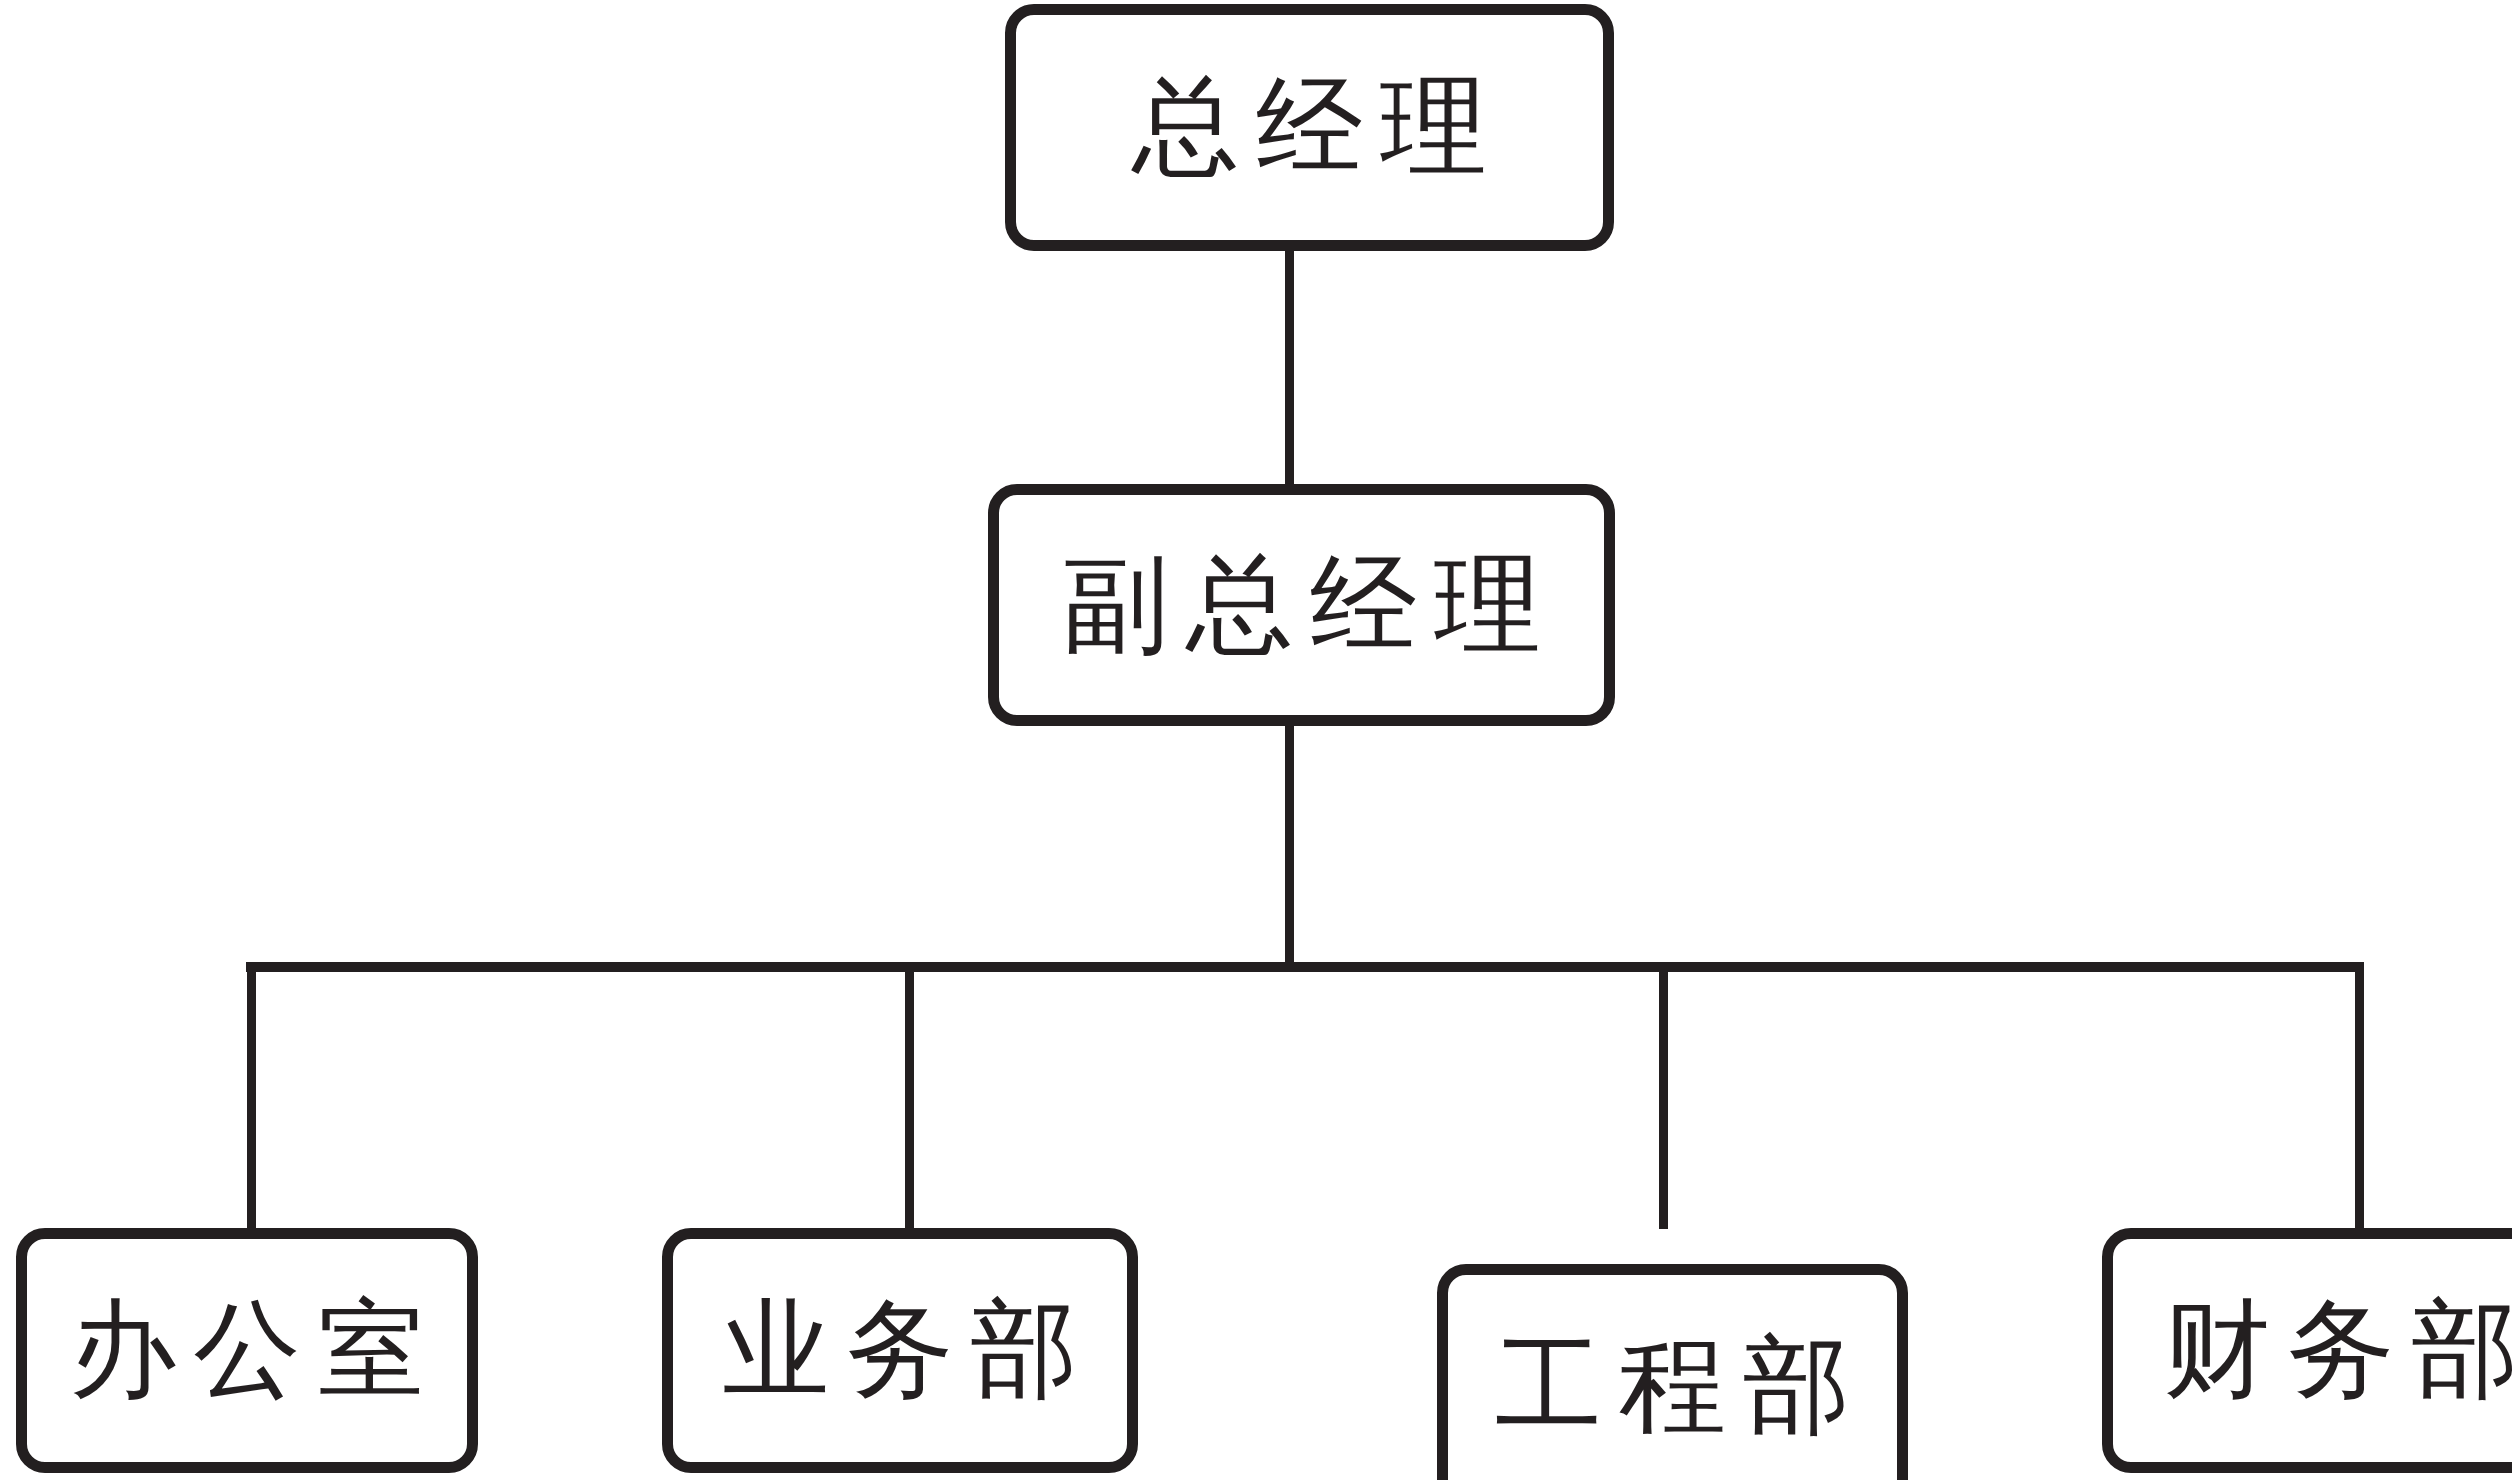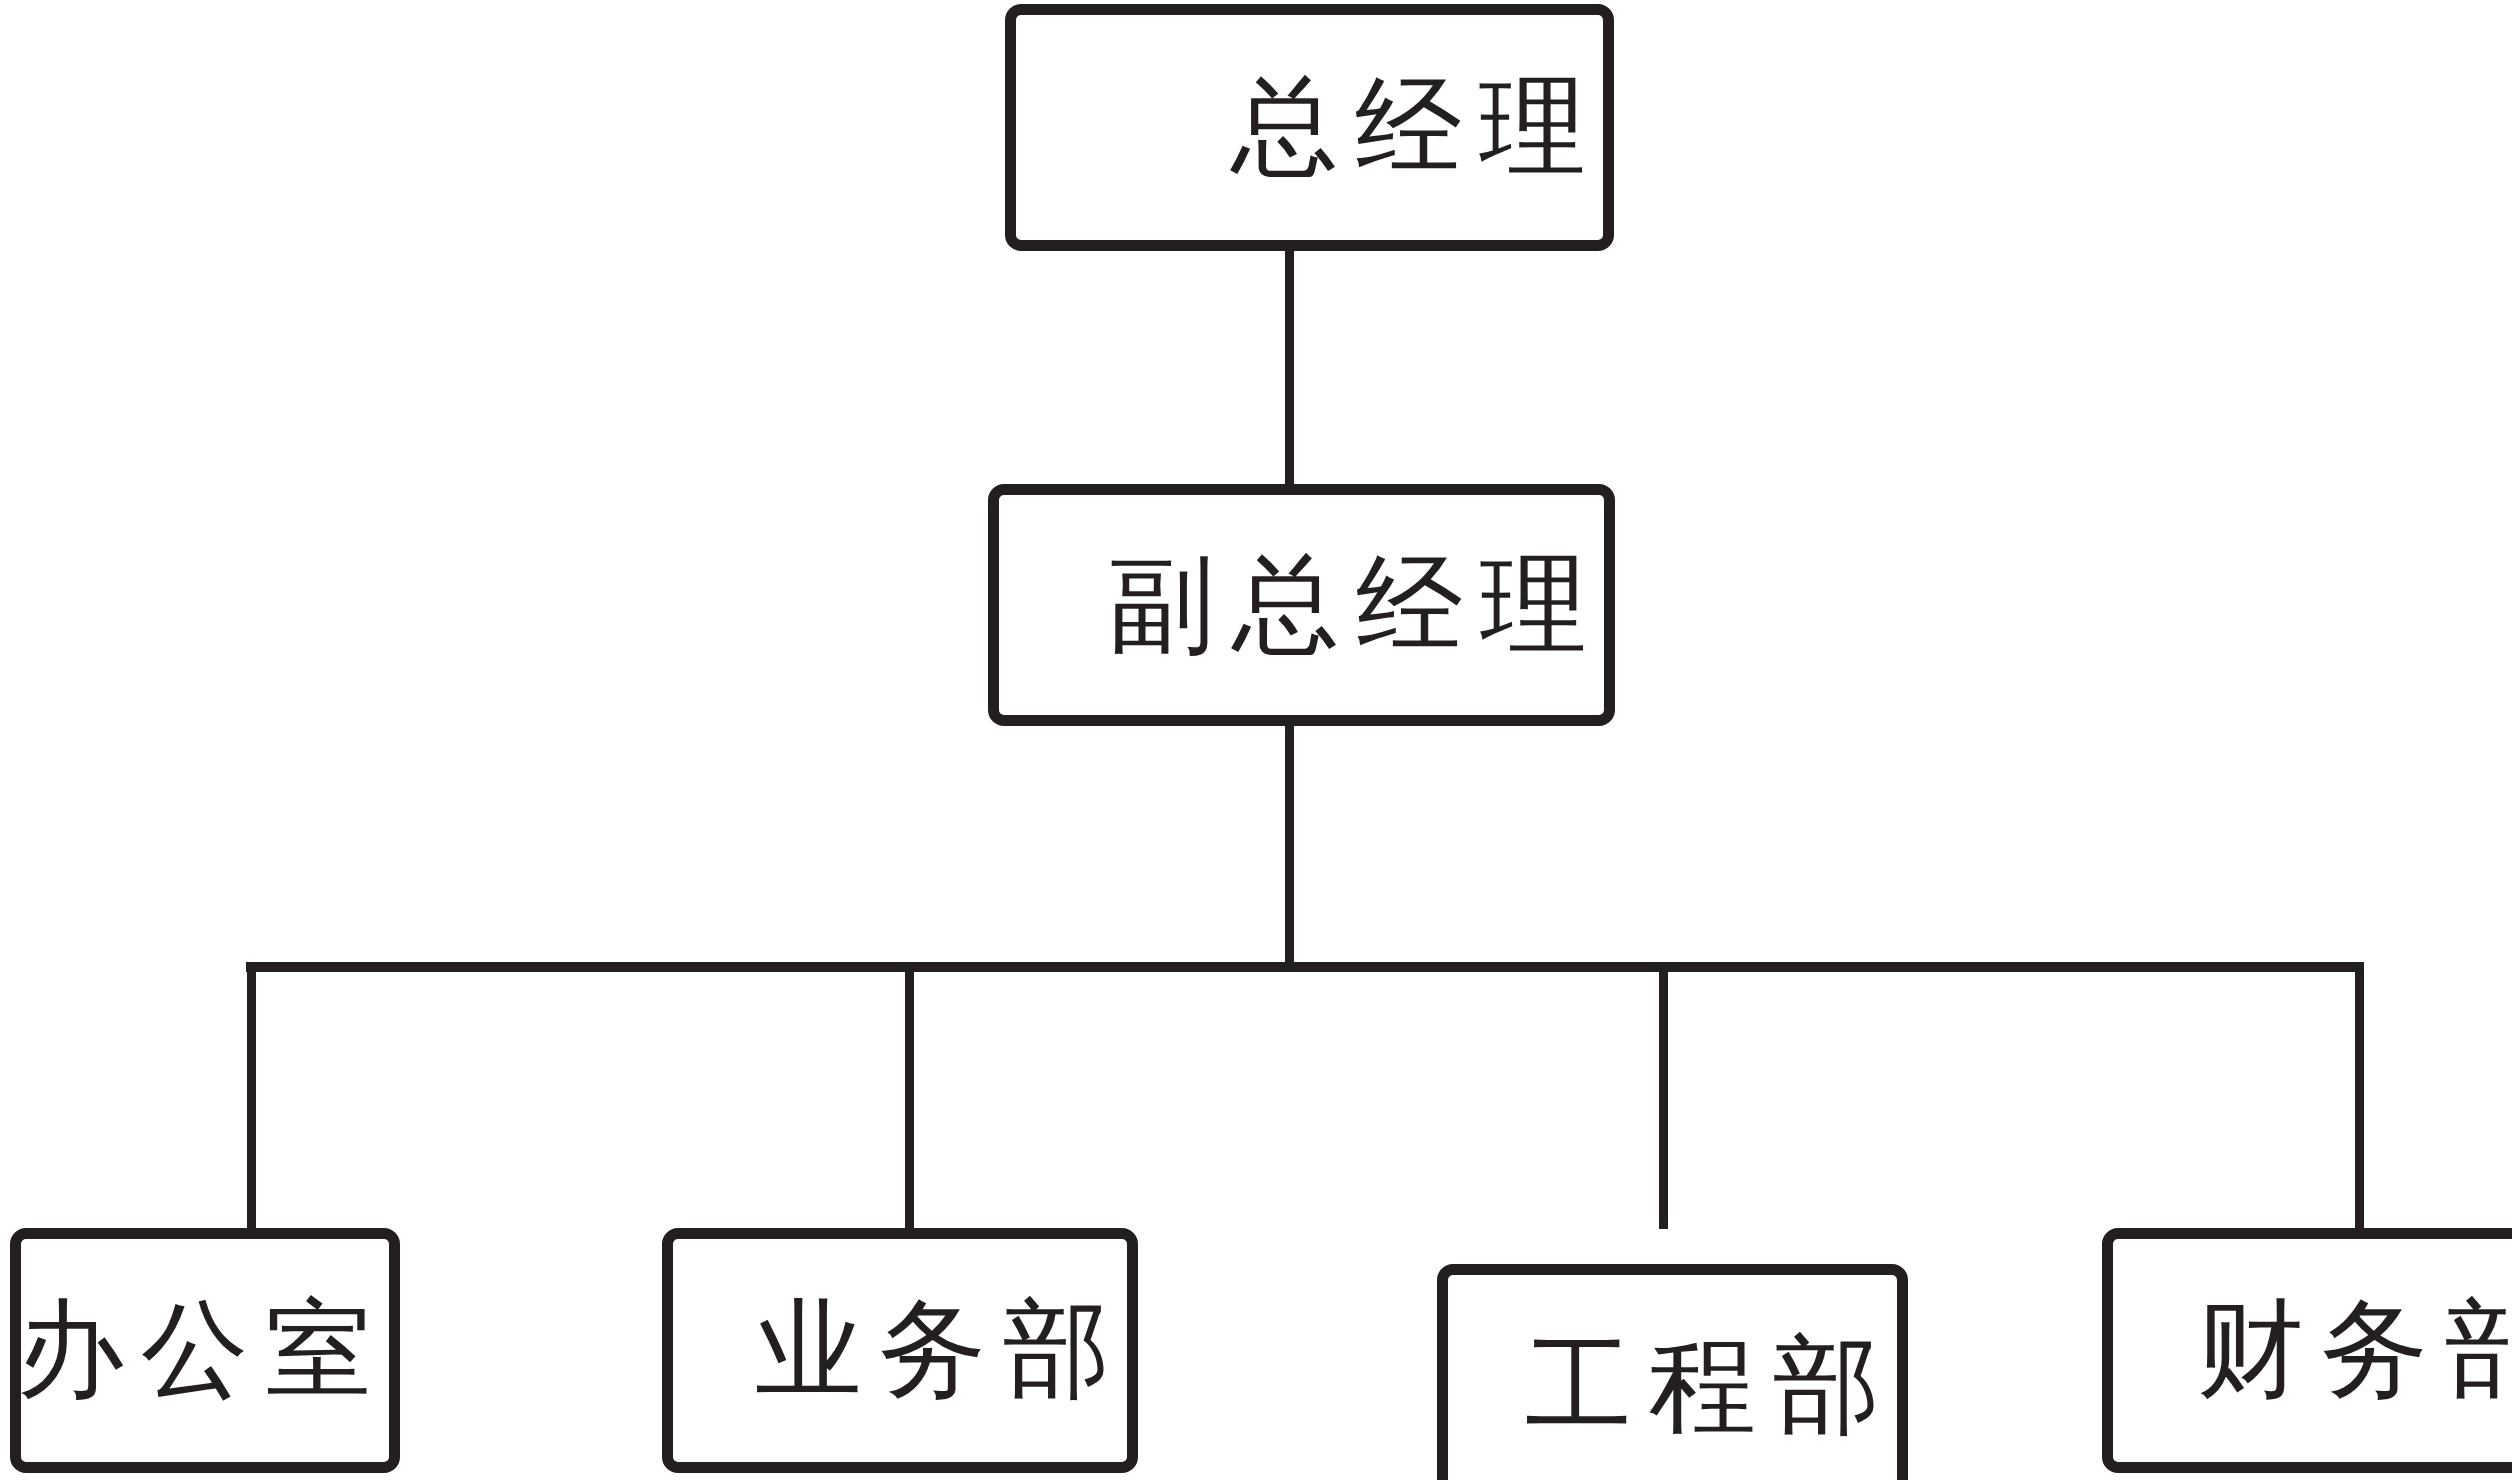--- a/index.html
+++ b/index.html
@@ -19,44 +19,44 @@
     left: 0; top: 0;
     width: 2585px;
     height: 1480px;
     background: #ffffff;
   }
   .node {
     position: absolute;
     box-sizing: border-box;
     background: #ffffff;
     border: 11px solid #231f20;
-    border-radius: 16px;
+    border-radius: 29px;
     display: flex;
     align-items: center;
-    justify-content: flex-end;
+    justify-content: center;
     z-index: 2;
   }
   .node .label {
     font-size: 107px;
     letter-spacing: 17px;
     text-indent: 17px; 
     color: #231f20;
     white-space: nowrap;
     line-height: 1;
     font-weight: normal;
   }
   .line {
     position: absolute;
     background: #231f20;
     z-index: 1;
   }
   
   .node-root      { left: 1005px; top: 4px;    width: 609px; height: 247px; }
   .node-deputy    { left: 988px; top: 484px;  width: 627px; height: 242px; }
-  .node-dept-1    { left: 10px;   top: 1228px; width: 390px;  height: 245px; }
+  .node-dept-1    { left: 16px;   top: 1228px; width: 462px;  height: 245px; }
   .node-dept-2    { left: 662px; top: 1228px; width: 476px;  height: 245px; }
   .node-dept-3    { left: 1437px; top: 1228px; width: 471px;  height: 245px; margin-top: 36px; }
   .node-dept-4    { left: 2102px; top: 1228px; width: 478px;  height: 245px; }
   
   .conn-root-deputy   { left: 1285px; top: 249px;  width: 8.5px;   height: 236px; }
   .conn-deputy-branch { left: 1285px; top: 725px; width: 8.5px;   height: 240px; }
   .branch-line        { left: 246px;  top: 962px; width: 2118px; height: 9.5px;  }
   .drop-1             { left: 247px;  top: 971px; width: 8.5px;   height: 258px; }
   .drop-2             { left: 905px; top: 971px; width: 8.5px;   height: 258px; }
   .drop-3             { left: 1659px; top: 971px; width: 8.5px;   height: 258px; }

